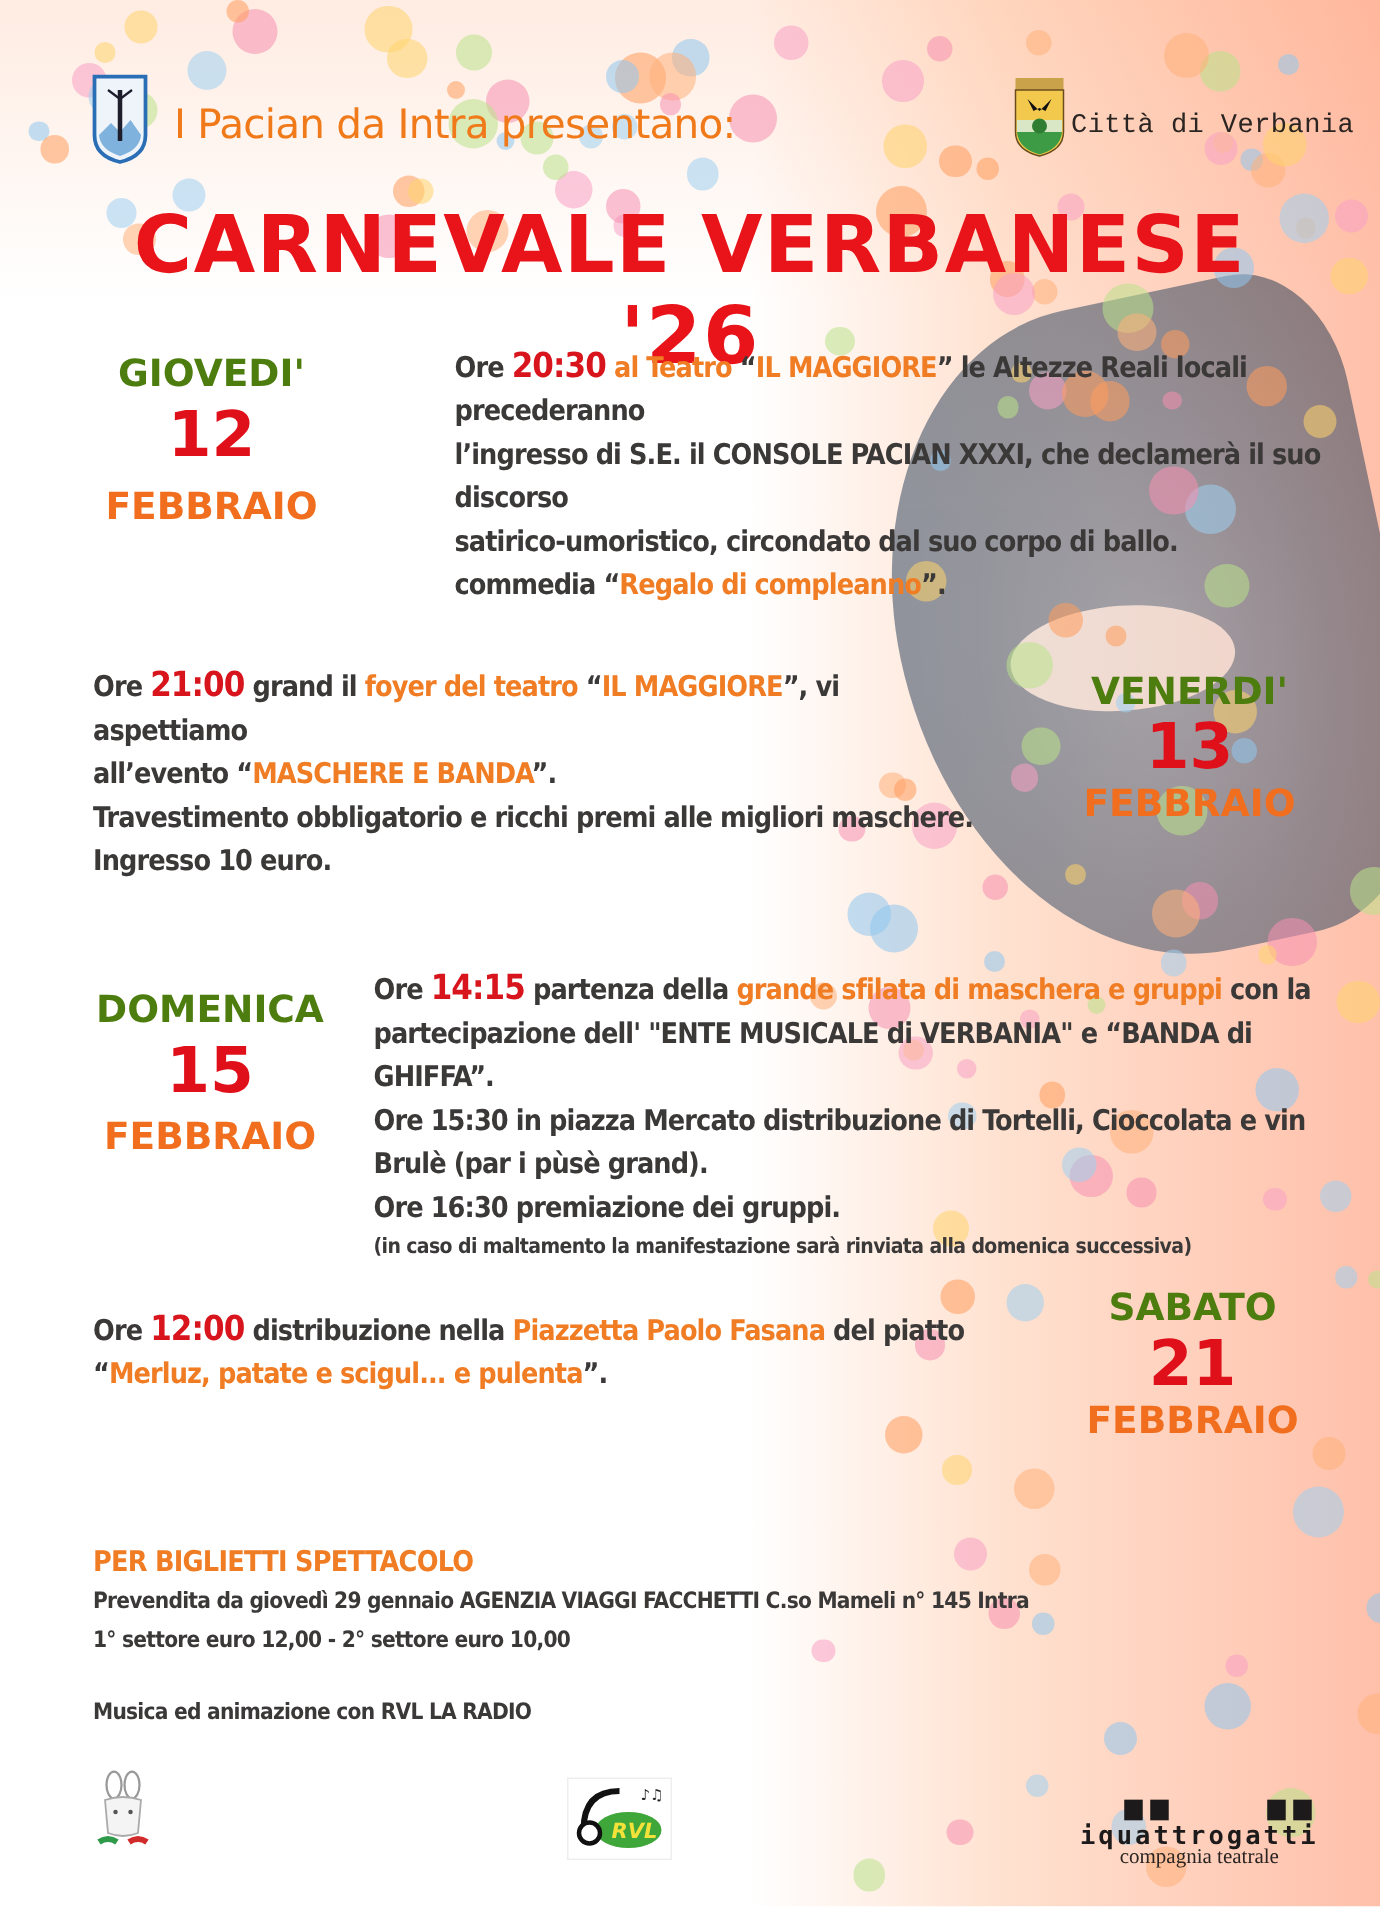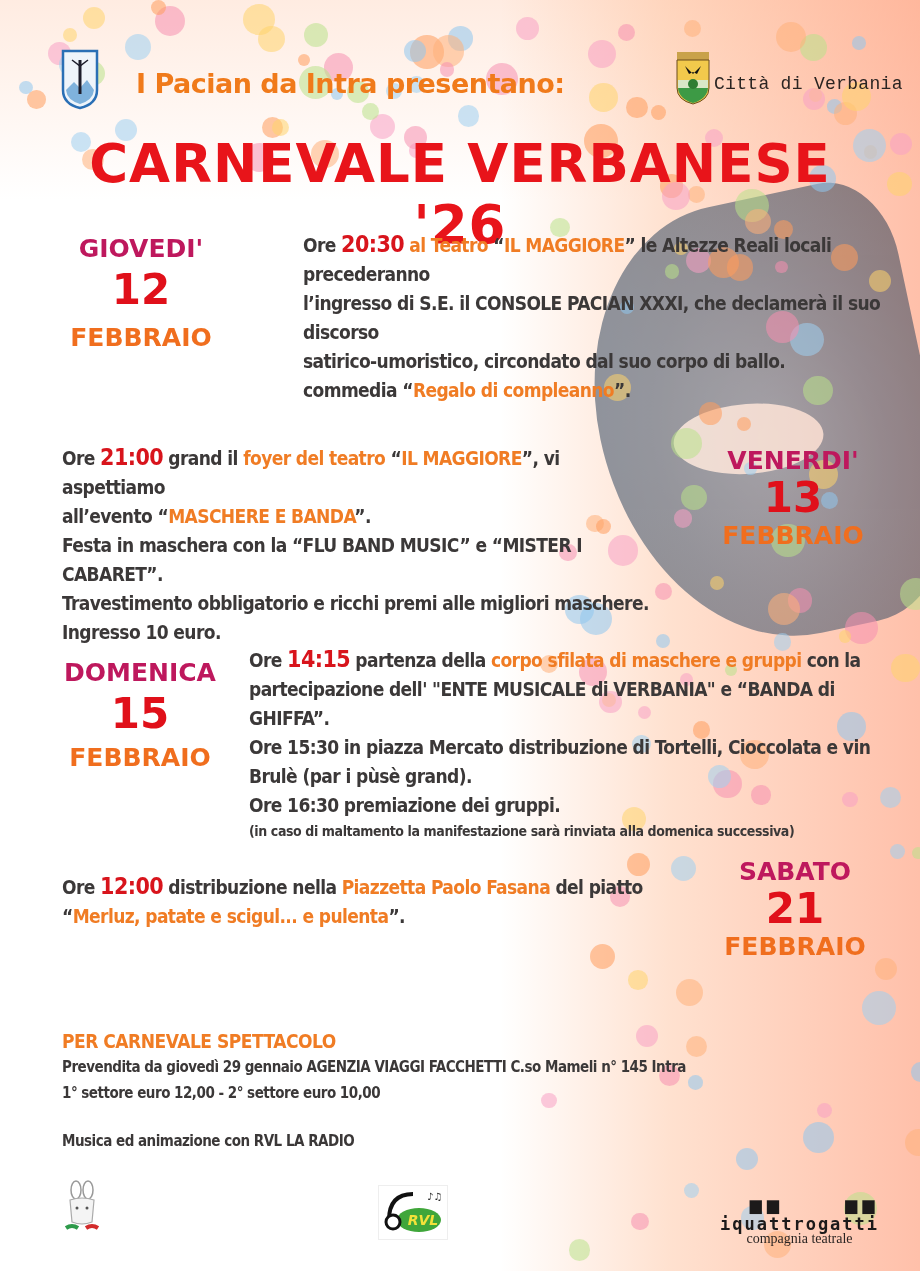--- a/index.html
+++ b/index.html
@@ -14,30 +14,30 @@
     background: linear-gradient(180deg, rgba(255,200,170,0.35) 0%, rgba(255,255,255,0) 100%); }
   .dot { position:absolute; border-radius:50%; opacity:0.55; }
   .mask { position:absolute; left:600px; top:200px; width:330px; height:440px; border-radius:48% 20% 30% 55%;
     background: radial-gradient(ellipse at 50% 55%, #5d7a94 0%, #3e5670 50%, #2c3b4f 100%); opacity:0.55; transform:rotate(-12deg); }
   .mask::after { content:""; position:absolute; left:70px; top:200px; width:150px; height:70px; background:#f4ebe6;
     border-radius:50% 50% 50% 50%; transform:rotate(8deg); opacity:0.9; }
 
   .fg { position:absolute; inset:0; z-index:1; }
 
   .logo-left { position:absolute; left:60px; top:48px; width:40px; height:62px; }
-  .header-line { position:absolute; left:136px; top:68px; font-family:"DejaVu Sans","Liberation Sans",sans-serif; font-weight:bold;
+  .header-line { position:absolute; left:116px; top:68px; font-family:"DejaVu Sans","Liberation Sans",sans-serif; font-weight:normal;
     font-size:27px; color:#f07a1a; letter-spacing:-0.5px; }
   .logo-city { position:absolute; left:673px; top:50px; width:40px; height:55px; }
   .city-name { position:absolute; left:714px; top:74px; font-family:Liberation Mono, monospace; font-size:18px; color:#2a2422; letter-spacing:0.3px; }
 
   .title { position:absolute; left:35px; top:133px; width:850px; text-align:center;
     font-family:"DejaVu Sans","Liberation Sans",sans-serif; font-weight:bold; font-size:53px; color:#e8141a; letter-spacing:1px; }
 
   .date { position:absolute; text-align:center; font-family:"DejaVu Sans","Liberation Sans",sans-serif; font-weight:bold; }
-  .date .dow { color:#be185d; font-size:25px; }
+  .date .dow { color:#4d7c0f; font-size:25px; }
   .date .num { color:#e0101a; font-size:42px; line-height:1.1; }
   .date .mon { color:#f06e1e; font-size:25px; }
 
   .body-text { position:absolute; color:#3b3838; font-size:19px; line-height:29px; font-weight:bold; letter-spacing:-0.6px; }
   .body-text .orange { color:#f07c24; }
   .body-text .red { color:#d8141c; font-size:23px; }
   .note { font-size:14px; line-height:22px; letter-spacing:-0.4px; }
 
   .tickets { position:absolute; left:62px; top:1028px; color:#3b3838; font-weight:bold; letter-spacing:-0.5px; }
   .tickets .t-head { color:#f07c24; font-size:19px; line-height:26px; }
@@ -243,58 +243,57 @@
   <div class="body-text" style="left:263px; top:230px; width:640px;margin-left:40px;">
       <div><span>Ore </span><span class="red">20:30</span><span class="orange"> al Teatro </span><span>“</span><span class="orange">IL MAGGIORE</span><span>” le Altezze Reali locali precederanno</span></div>
       <div><span>l’ingresso di S.E. il CONSOLE PACIAN XXXI, che declamerà il suo discorso</span></div>
       <div><span>satirico-umoristico, circondato dal suo corpo di ballo.</span></div>
       <div><span>commedia “</span><span class="orange">Regalo di compleanno</span><span>”.</span></div>
     </div>
 
   <div class="body-text" style="left:62px; top:443px; width:600px;">
       <div><span>Ore </span><span class="red">21:00</span><span> grand il </span><span class="orange">foyer del teatro</span><span> “</span><span class="orange">IL MAGGIORE</span><span>”, vi aspettiamo</span></div>
       <div><span>all’evento “</span><span class="orange">MASCHERE E BANDA</span><span>”.</span></div>
-      <div><span>Festa in maschera con la “FLU BAND MUSIC” e “MISTER I CABARET”.</span></div>
       <div><span>Travestimento obbligatorio e ricchi premi alle migliori maschere.</span></div>
       <div><span>Ingresso 10 euro.</span></div>
     </div>
   <div class="date" style="left:718px; top:446px; width:150px;">
     <div class="dow">VENERDI'</div>
     <div class="num">13</div>
     <div class="mon">FEBBRAIO</div>
   </div>
 
   <div class="date" style="left:52px; top:658px; width:176px;">
     <div class="dow">DOMENICA</div>
     <div class="num" style="margin-top:4px;">15</div>
     <div class="mon" style="margin-top:6px;">FEBBRAIO</div>
   </div>
   <div class="body-text" style="left:249px; top:645px; width:660px;">
     <div>
-        <div><span>Ore </span><span class="red">14:15</span><span> partenza della </span><span class="orange">corpo sfilata di maschere e gruppi</span><span> con la</span></div>
+        <div><span>Ore </span><span class="red">14:15</span><span> partenza della </span><span class="orange">grande sfilata di maschera e gruppi</span><span> con la</span></div>
         <div><span>partecipazione dell' "ENTE MUSICALE di VERBANIA" e “BANDA di GHIFFA”.</span></div>
         <div><span>Ore 15:30 in piazza Mercato distribuzione di Tortelli, Cioccolata e vin</span></div>
         <div><span>Brulè (par i pùsè grand).</span></div>
         <div><span>Ore 16:30 premiazione dei gruppi.</span></div>
       </div>
     <div class="note">(in caso di maltamento la manifestazione sarà rinviata alla domenica successiva)</div>
   </div>
 
   <div class="body-text" style="left:62px; top:872px; width:600px;">
       <div><span>Ore </span><span class="red">12:00</span><span> distribuzione nella </span><span class="orange">Piazzetta Paolo Fasana</span><span> del piatto</span></div>
       <div><span>“</span><span class="orange">Merluz, patate e scigul... e pulenta</span><span>”.</span></div>
     </div>
   <div class="date" style="left:720px; top:857px; width:150px;">
     <div class="dow">SABATO</div>
     <div class="num">21</div>
     <div class="mon">FEBBRAIO</div>
   </div>
 
   <div class="tickets">
-    <div class="t-head">PER CARNEVALE SPETTACOLO</div>
+    <div class="t-head">PER BIGLIETTI SPETTACOLO</div>
     <div class="t-line">Prevendita da giovedì 29 gennaio AGENZIA VIAGGI FACCHETTI C.so Mameli n° 145 Intra</div>
     <div class="t-line">1° settore euro 12,00 - 2° settore euro 10,00</div>
     <div class="t-line t-music">Musica ed animazione con RVL LA RADIO</div>
   </div>
 
   <svg class="logo-bottom-left" viewBox="0 0 40 54">
     <ellipse cx="14" cy="10" rx="5" ry="9" fill="none" stroke="#999" stroke-width="1.5"></ellipse>
     <ellipse cx="26" cy="10" rx="5" ry="9" fill="none" stroke="#999" stroke-width="1.5"></ellipse>
     <path d="M8 20 Q20 16 32 20 L30 42 Q20 46 10 42 Z" fill="#f4f4f4" stroke="#aaa" stroke-width="1.2"></path>
     <circle cx="15" cy="28" r="1.5" fill="#555"></circle>

